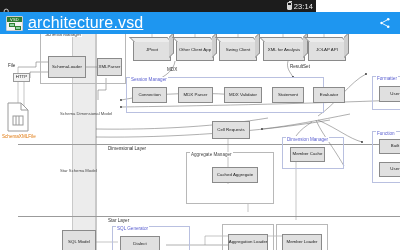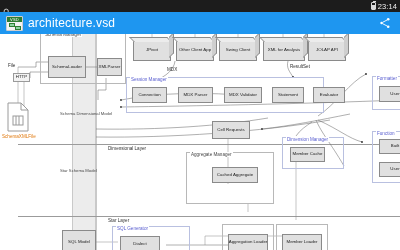--- a/index.html
+++ b/index.html
@@ -6,21 +6,21 @@
   html, body {
     width: 400px; height: 250px;
     font-family: "Liberation Sans", sans-serif;
     overflow: hidden;
     background: #ffffff;
   }
   #app { position: relative; width: 400px; height: 250px; overflow: hidden; }
 
   
   .statusbar {
-    position: absolute; top: 0; left: 0; width: 400px; height: 12px;
+    position: absolute; top: 0; left: 0; width: 316px; height: 12px;
     background: #1c1c1c; color: #e8e8e8;
     display: flex; align-items: center; justify-content: space-between;
     padding: 0 3px;
   }
   .sb-left { display: flex; align-items: center; gap: 2px; }
   .sb-right { display: flex; align-items: center; gap: 2px; }
   .sb-clock { font-size: 7.5px; letter-spacing: .1px; color:#f0f0f0; }
   .sb-ico { width: 8px; height: 8px; display:inline-block; position:relative; }
   .batt { width:5px; height:8px; border:1px solid #d8d8d8; position:relative; border-radius:1px; }
   .batt:after{content:"";position:absolute;top:-2px;left:1px;width:3px;height:1px;background:#d8d8d8;}
@@ -44,22 +44,22 @@
   }
   .vsd-icon .v-sh1 {
     position:absolute; left:2px; top:6px; width:6px; height:4px;
     background:#8cd4a0; border:1px solid #2e7d32;
   }
   .vsd-icon .v-sh2 {
     position:absolute; left:8px; top:9px; width:6px; height:4px;
     background:#8cd4a0; border:1px solid #2e7d32;
   }
   .doc-title {
-    color: #ffffff; font-size: 12px; letter-spacing: .15px;
-    white-space: nowrap; overflow: hidden; flex: 1 1 auto;
+    color: #ffffff; font-size: 16px; letter-spacing: .15px;
+    white-space: nowrap; overflow: hidden; flex: 1 1 auto; text-decoration: underline;
   }
   .share-btn {
     width: 18px; height: 18px; flex: 0 0 auto;
     display: flex; align-items: center; justify-content: center;
   }
   .share-btn svg { display:block; }
 
   
   .canvas {
     position: absolute; top: 34px; left: 0; width: 400px; height: 216px;

